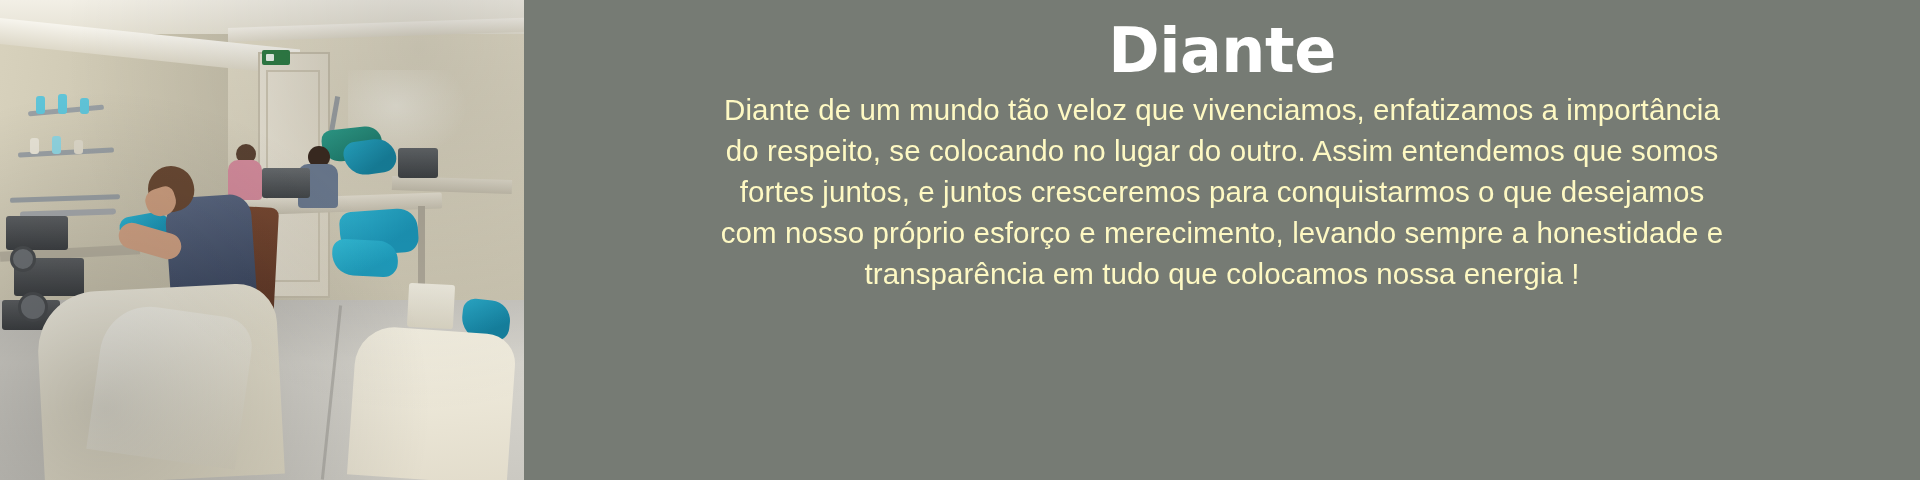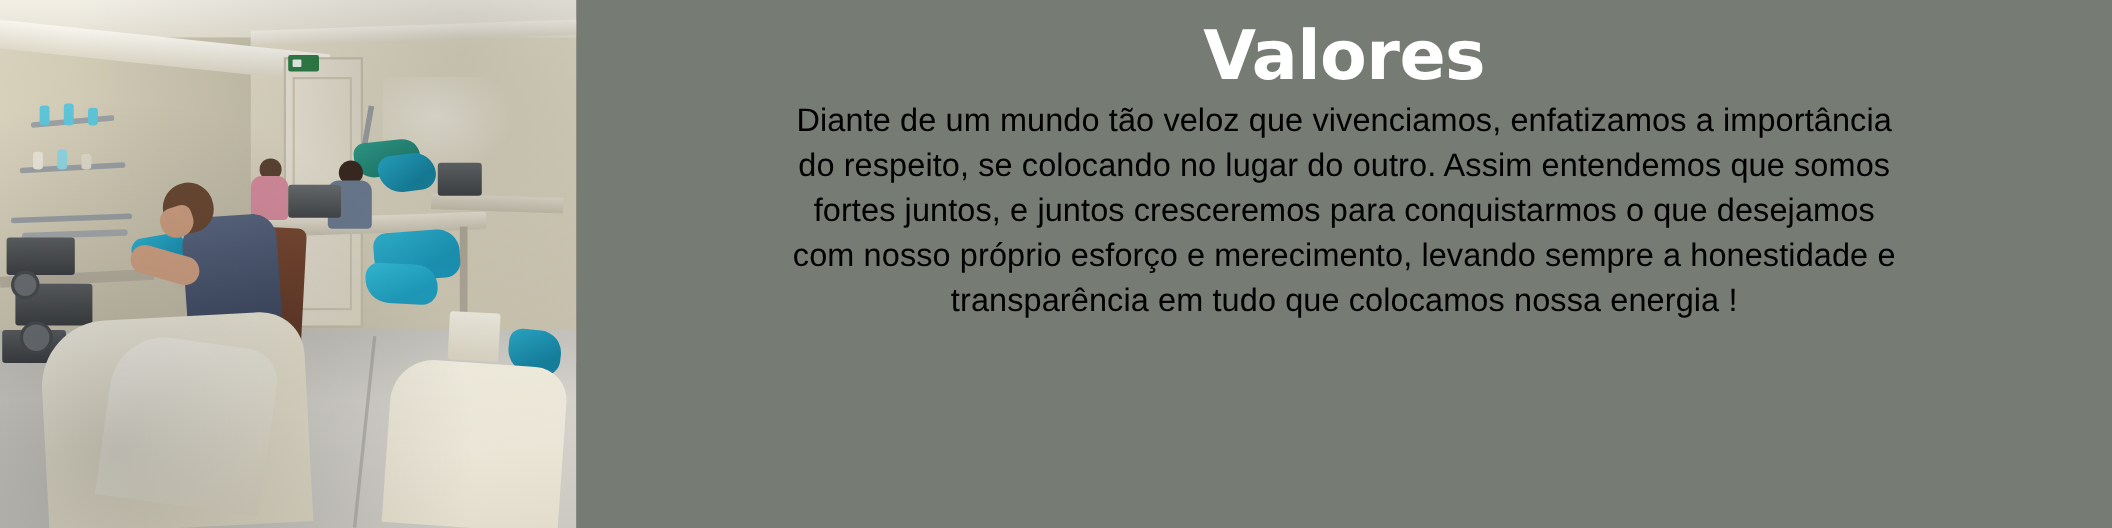--- a/index.html
+++ b/index.html
@@ -279,21 +279,21 @@
     color: #ffffff;
     font-family: "DejaVu Sans", sans-serif;
     font-weight: bold;
     font-size: 62px;
     line-height: 1.05;
     letter-spacing: -0.5px;
     margin: 0 0 6px 0;
     text-align: center;
   }
   .body-text {
-    color: #000000;
+    color: #fef9c3;
     font-family: "Liberation Sans", sans-serif;
     font-weight: 400;
     font-size: 29.5px;
     line-height: 41px;
     text-align: center;
     max-width: 1010px;
     margin: 0;
     letter-spacing: 0.1px;
   }
 </style>
@@ -368,17 +368,17 @@
     <div class="ph fabric-teal ft-5"></div>
 
     <div class="ph white-fabric"></div>
     <div class="ph white-fold-a"></div>
     <div class="ph white-fabric-2"></div>
 
     <div class="ph shadow-soft"></div>
   </div>
 
   <div class="text-panel">
-    <h1 class="title">Valores</h1>
+    <h1 class="title">Diante</h1>
     <p class="body-text">Diante de um mundo tão veloz que vivenciamos, enfatizamos a importância do respeito, se colocando no lugar do outro. Assim entendemos que somos fortes juntos, e juntos cresceremos para conquistarmos o que desejamos com nosso próprio esforço e merecimento, levando sempre a honestidade e transparência em tudo que colocamos nossa energia !</p>
   </div>
 
 </div>
 
 </body></html>

